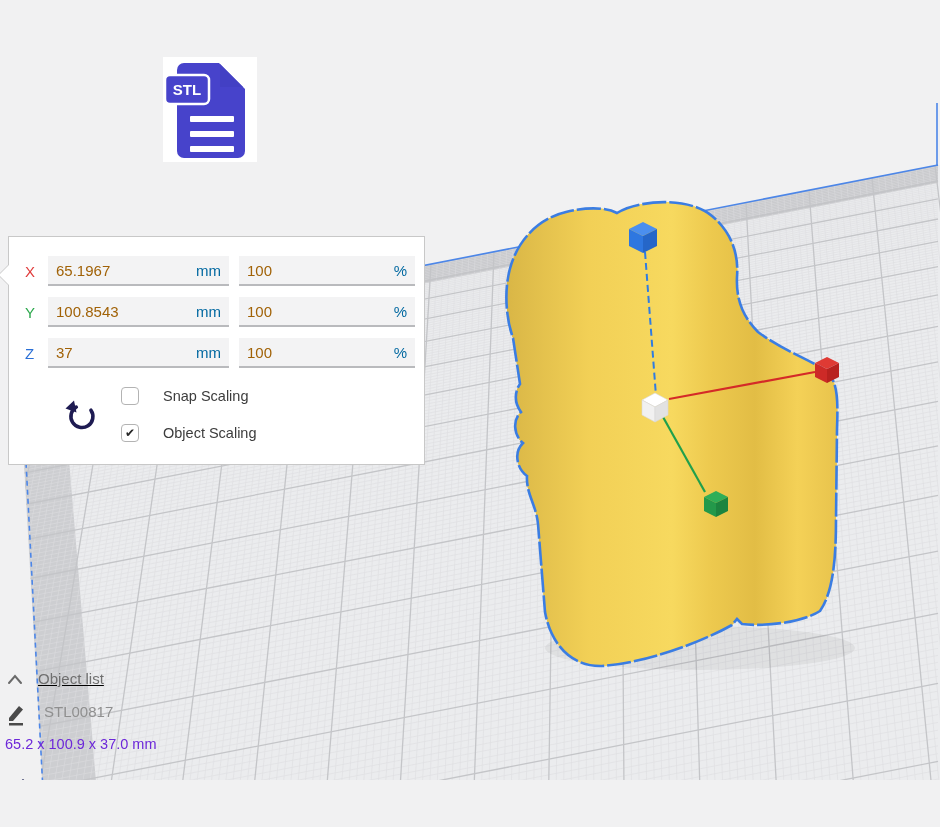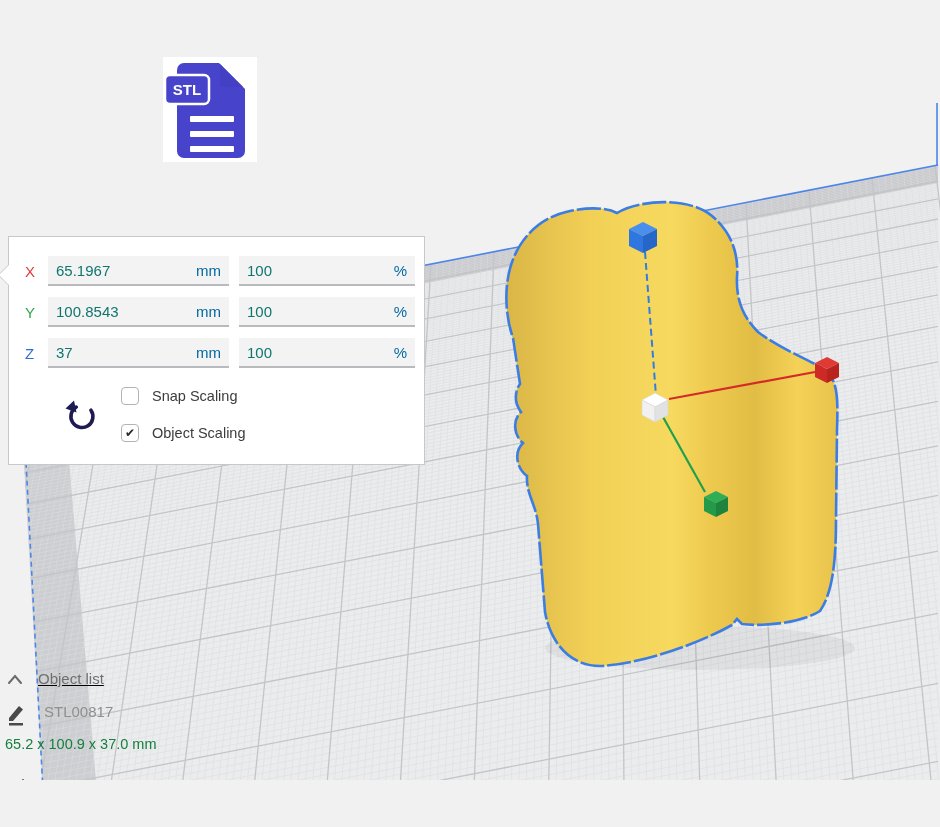--- a/index.html
+++ b/index.html
@@ -15,35 +15,35 @@
     border-top:10px solid transparent;border-bottom:10px solid transparent;
     border-right:10px solid #ffffff;filter:drop-shadow(-1px 0 0 #c8c8c8);}
   .rows{padding:19px 0 0 16px;}
   .axis-row{display:flex;align-items:center;height:30px;margin-bottom:11px;}
   .axis-letter{width:23px;font-size:15px;}
   .axis-x{color:#e03c3c}.axis-y{color:#2ca84c}.axis-z{color:#2a6fd6}
   .field{position:relative;width:181px;height:30px;background:#f3f3f4;
     border-bottom:2px solid #b9babd;display:flex;align-items:center;}
   .field.pct{width:176px;margin-left:10px;}
   .field input{border:0;background:transparent;font:15px "Liberation Sans",sans-serif;
-    color:#0f766e;padding:0 26px 0 8px;width:100%;outline:none;}
+    color:#a16207;padding:0 26px 0 8px;width:100%;outline:none;}
   .unit{position:absolute;right:8px;color:#0369a1;font-size:15px;pointer-events:none;}
-  .cb-row{position:absolute;left:112px;display:flex;align-items:center;gap:13px;}
+  .cb-row{position:absolute;left:112px;display:flex;align-items:center;gap:24px;}
   .cb-row.snap{top:150px}.cb-row.uniform{top:187px}
   .cb{width:18px;height:18px;border:1.5px solid #b3b3b3;border-radius:4px;background:#fff;
     display:flex;align-items:center;justify-content:center;font-size:12px;color:#262626;cursor:pointer;}
   .cb-label{font-size:14.5px;color:#3c3c3c;}
   .reset-btn{position:absolute;left:52px;top:160px;width:40px;height:42px;cursor:pointer;background:none;border:0;padding:0;}
 
   
   .obj-header{position:absolute;left:6px;top:670px;display:flex;align-items:center;gap:14px;z-index:20;text-decoration:underline;}
   .obj-header .label{font-size:15px;color:#6f6f6f;}
   .obj-item{position:absolute;left:6px;top:703px;display:flex;align-items:flex-start;gap:16px;z-index:20;}
   .obj-item .name{font-size:15px;color:#8f8f8f;}
-  .obj-dims{position:absolute;left:5px;top:736px;font-size:14.5px;color:#15803d;z-index:20;}
+  .obj-dims{position:absolute;left:5px;top:736px;font-size:14.5px;color:#6d28d9;z-index:20;}
   .view-toolbar{position:absolute;left:6px;top:778px;display:flex;gap:5px;z-index:20;}
   .view-toolbar .vbtn{width:34px;height:34px;background:none;border:0;padding:0;cursor:pointer;}
 </style>
 </head>
 <body>
 
 <div class="stage">
 
   
   <svg width="940" height="827" viewBox="0 0 940 827">

